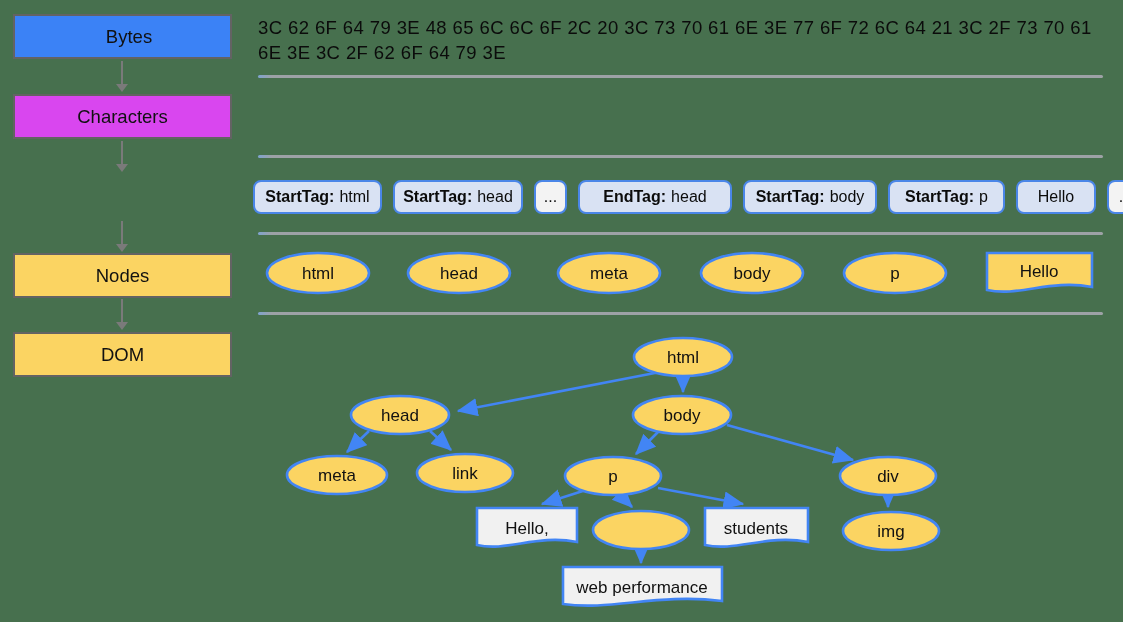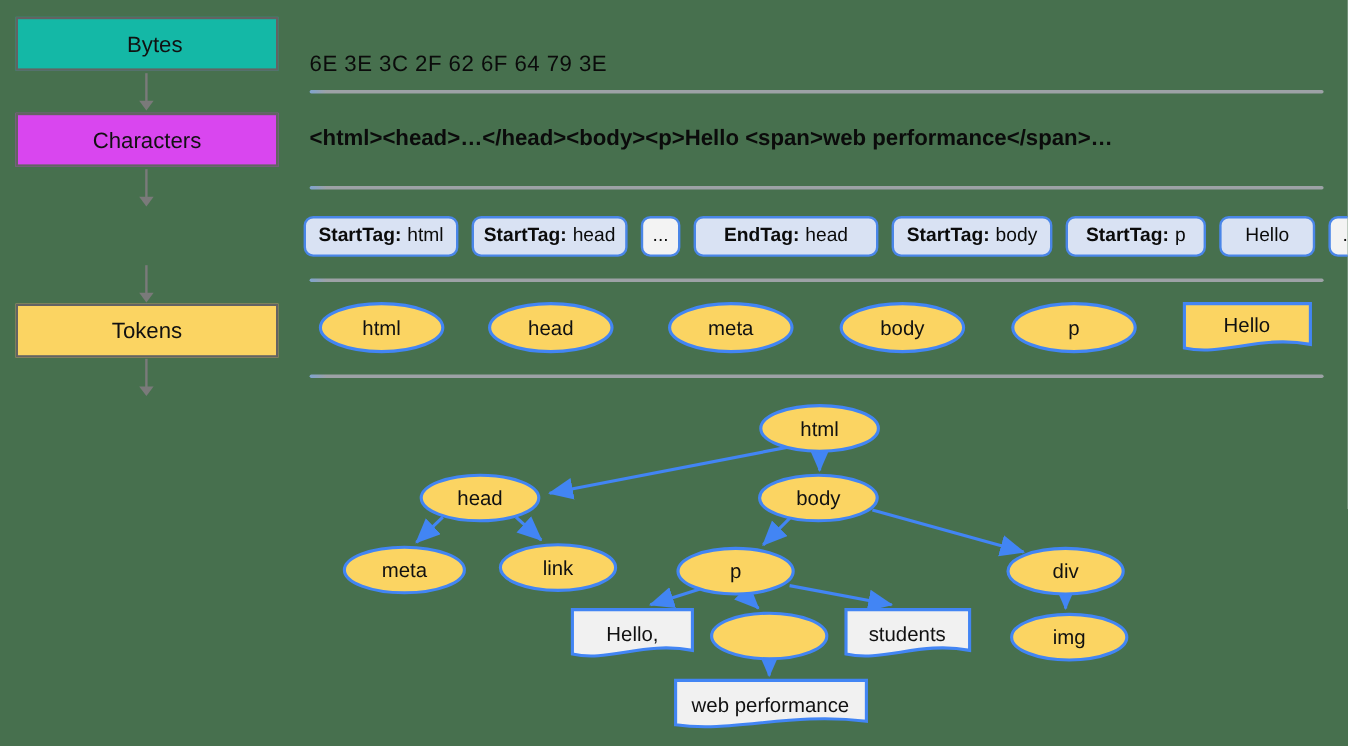--- a/index.html
+++ b/index.html
@@ -3,21 +3,21 @@
 <meta charset="utf-8">
 <style>
   html,body{margin:0;padding:0;}
   body{font-family:"Liberation Sans",sans-serif;}
   .canvas{position:relative;width:1123px;height:622px;background:#47704E;overflow:hidden;}
 
   
   .stage{position:absolute;left:13px;width:219px;height:45px;border:2px solid #636363;
          box-sizing:border-box;display:flex;align-items:center;justify-content:center;
          font-size:18.5px;color:#111;}
-  .stage.green{background:#14b8a6;padding-left:13px;}
+  .stage.green{background:#3b82f6;padding-left:13px;}
   .stage.blue{background:#d946ef;}
   .stage.yellow{background:#FBD462;}
 
   .vline{position:absolute;width:2px;background:#7a7a7a;left:121px;}
   .vhead{position:absolute;left:116px;width:0;height:0;
          border-left:6px solid transparent;border-right:6px solid transparent;
          border-top:8px solid #7a7a7a;}
 
   
   .divider{position:absolute;left:258px;width:845px;height:3px;border-radius:2px;
@@ -47,36 +47,39 @@
 
 <div class="canvas">
 
   <div class="stage green" style="top:14px">
     <span>Bytes</span>
   </div>
   <div class="stage blue" style="top:94px">
     <span>Characters</span>
   </div>
   <div class="stage yellow" style="top:253px">
-    <span>Tokens</span>
+    <span>Nodes</span>
+  </div>
+  <div class="stage yellow" style="top:332px">
+    <span>DOM</span>
   </div>
 
   <div class="vline" style="top:61px;height:24px"></div>
   <div class="vhead" style="top:84px"></div>
   <div class="vline" style="top:141px;height:24px"></div>
   <div class="vhead" style="top:164px"></div>
   <div class="vline" style="top:221px;height:24px"></div>
   <div class="vhead" style="top:244px"></div>
   <div class="vline" style="top:299px;height:24px"></div>
   <div class="vhead" style="top:322px"></div>
 
+  <div class="bytesline" style="top:17px">3C 62 6F 64 79 3E 48 65 6C 6C 6F 2C 20 3C 73 70 61 6E 3E 77 6F 72 6C 64 21 3C 2F 73 70 61</div>
   <div class="bytesline" style="top:42px">6E 3E 3C 2F 62 6F 64 79 3E</div>
   <div class="divider" style="top:75px"></div>
 
-  <div class="charsline" style="top:104px">&lt;html&gt;&lt;head&gt;…&lt;/head&gt;&lt;body&gt;&lt;p&gt;Hello &lt;span&gt;web performance&lt;/span&gt;…</div>
   <div class="divider" style="top:155px"></div>
 
   <div class="tokens">
     <div class="tok" style="width:129px">
       <span class="b">StartTag:</span>
       <span>html</span>
     </div>
     <div class="tok" style="width:130px">
       <span class="b">StartTag:</span>
       <span>head</span>

